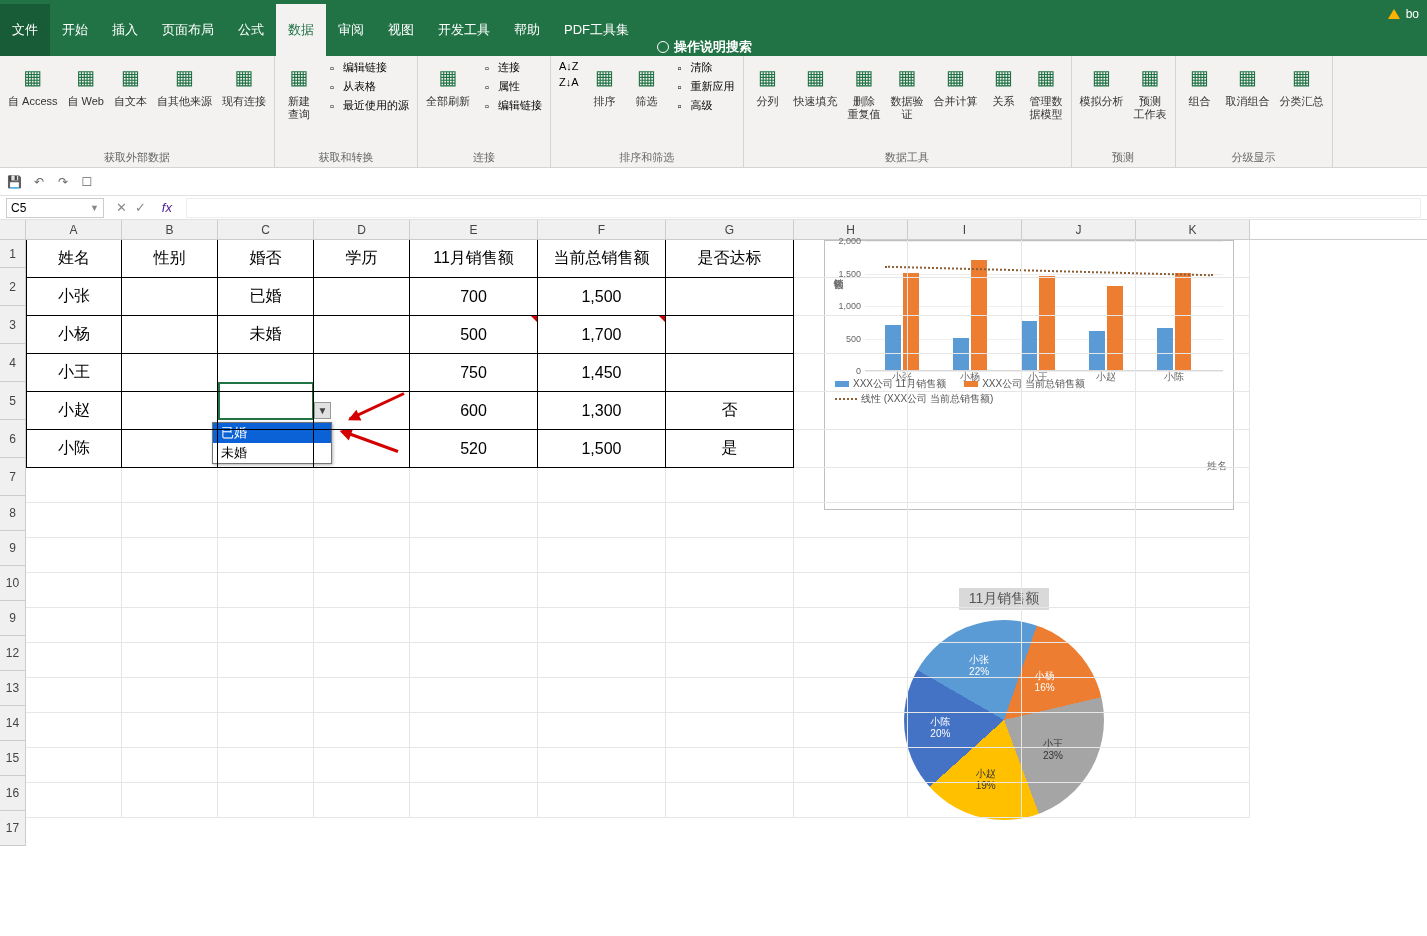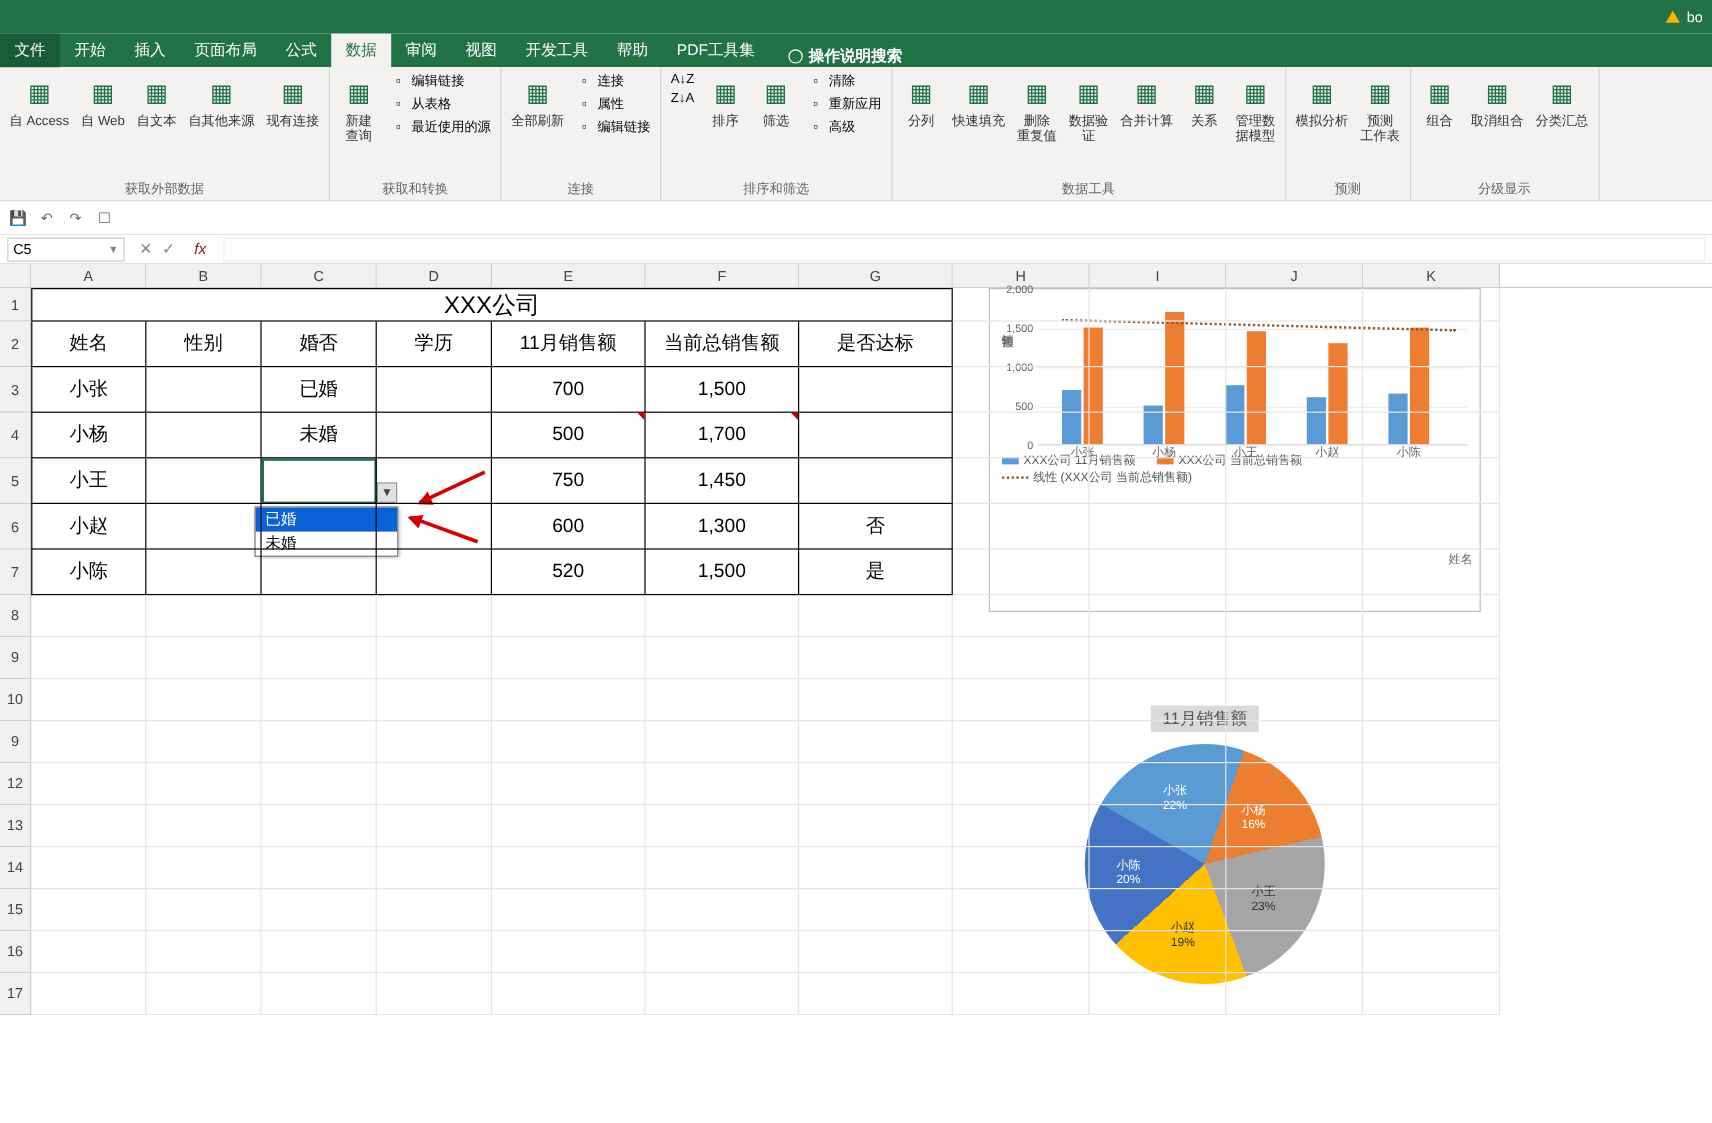--- a/index.html
+++ b/index.html
@@ -6,21 +6,21 @@
 body { background: #fff; overflow: hidden; font-size: 12px; }
 
 
 .titlebar { background: #217346; height: 28px; color: #fff; display: flex; align-items: center; justify-content: space-between; padding: 0 8px; font-size: 12px; }
 .titlebar .title-center { flex: 1; text-align: center; }
 .titlebar .title-right { display: flex; align-items: center; gap: 6px; }
 .warn-icon { width: 0; height: 0; border-left: 6px solid transparent; border-right: 6px solid transparent; border-bottom: 10px solid #ffb100; }
 
 
 .menubar { background: #217346; height: 28px; display: flex; align-items: flex-end; color: #fff; font-size: 13px; }
-.menubar .menu-item { padding: 5px 12px; cursor: pointer; }
+.menubar .menu-item { padding: 17px 12px; cursor: pointer; }
 .menubar .menu-item.active { background: #f3f2f1; color: #217346; }
 .menubar .menu-item.file { background: #185c37; color: #fff; }
 .menubar .tellme { display: flex; align-items: center; margin-left: 16px; font-weight: bold; }
 .bulb { width: 12px; height: 12px; border: 1px solid #fff; border-radius: 50%; margin-right: 5px; }
 
 
 .ribbon { background: #f3f2f1; height: 112px; border-bottom: 1px solid #d4d4d4; display: flex; }
 .ribbon-group { border-right: 1px solid #d4d4d4; padding: 3px 6px 2px 6px; display: flex; flex-direction: column; align-items: center; justify-content: space-between; }
 .ribbon-group .group-body { display: flex; align-items: flex-start; gap: 6px; flex: 1; }
 .ribbon-group .group-label { font-size: 11px; color: #666; text-align: center; padding: 2px 0 0 0; }
@@ -33,21 +33,21 @@
 
 
 .qat-row { background: #fff; height: 28px; border-bottom: 1px solid #e1e1e1; display: flex; align-items: center; padding: 0 6px; gap: 6px; }
 .qat-btn { width: 18px; height: 18px; display: flex; align-items: center; justify-content: center; color: #666; cursor: pointer; }
 
 
 .formula-row { height: 24px; border-bottom: 1px solid #e1e1e1; display: flex; align-items: center; background: #fff; }
 .name-box { width: 98px; height: 20px; border: 1px solid #ccc; margin: 0 6px; display: flex; align-items: center; padding: 0 4px; font-size: 12px; justify-content: space-between; }
 .name-box .dd { color: #888; font-size: 9px; }
 .fx-btns { display: flex; gap: 8px; padding: 0 6px; color: #888; font-size: 13px; }
-.fx-label { font-style: italic; color: #7f1d1d; padding: 0 8px; }
+.fx-label { font-style: italic; color: #4c1d95; padding: 0 8px; }
 
 
 .sheet-area { position: relative; background: #fff; width: 1427px; }
 .col-headers { display: flex; height: 20px; border-bottom: 1px solid #ccc; }
 .corner { width: 26px; background: #f0f0f0; border-right: 1px solid #ccc; }
 .col-h { background: #f0f0f0; border-right: 1px solid #ccc; text-align: center; font-size: 12px; color: #444; display: flex; align-items: center; justify-content: center; }
 .grid-body { display: flex; }
 .row-headers { width: 26px; display: flex; flex-direction: column; }
 .row-h { background: #f0f0f0; border-right: 1px solid #ccc; border-bottom: 1px solid #ccc; text-align: center; font-size: 12px; color: #444; display: flex; align-items: center; justify-content: center; }
 .cells { position: relative; flex: 1; }
@@ -404,27 +404,20 @@
             <div class="pie-label" style="left: 65.0857px; top: 33.7631px;">小张<br>22%</div>
             <div class="pie-label" style="left: 130.589px; top: 49.8522px;">小杨<br>16%</div>
             <div class="pie-label" style="left: 138.878px; top: 118.353px; color: rgb(51, 51, 51);">小王<br>23%</div>
             <div class="pie-label" style="left: 71.688px; top: 148.268px; color: rgb(51, 51, 51);">小赵<br>19%</div>
             <div class="pie-label" style="left: 26.3287px; top: 96.2717px;">小陈<br>20%</div>
           </div>
       </div>
 
       <div class="arrow" id="arrow1" style="left: 378px; top: 152px; transform: rotate(155deg);"></div>
       <div class="arrow" id="arrow2" style="left: 372px; top: 210px; transform: rotate(200deg);"></div>
-    <div class="cell-row" style="height: 28px;">
-          <div class="cell b-top b-bottom b-left b-right merged-title" style="width: 768px; height: 28px; justify-content: center;">XXX公司</div>
-          <div class="cell" style="width: 114px; height: 28px;"></div>
-          <div class="cell" style="width: 114px; height: 28px;"></div>
-          <div class="cell" style="width: 114px; height: 28px;"></div>
-          <div class="cell" style="width: 114px; height: 28px;"></div>
-        </div>
         <div class="cell-row" style="height: 38px;">
           <div class="cell b-bottom b-left b-right" style="width: 96px; height: 38px;">姓名</div>
           <div class="cell b-bottom b-right" style="width: 96px; height: 38px;">性别</div>
           <div class="cell b-bottom b-right" style="width: 96px; height: 38px;">婚否</div>
           <div class="cell b-bottom b-right" style="width: 96px; height: 38px;">学历</div>
           <div class="cell b-bottom b-right" style="width: 128px; height: 38px;">11月销售额</div>
           <div class="cell b-bottom b-right" style="width: 128px; height: 38px;">当前总销售额</div>
           <div class="cell b-bottom b-right" style="width: 128px; height: 38px;">是否达标</div>
           <div class="cell" style="width: 114px; height: 38px;"></div>
           <div class="cell" style="width: 114px; height: 38px;"></div>

